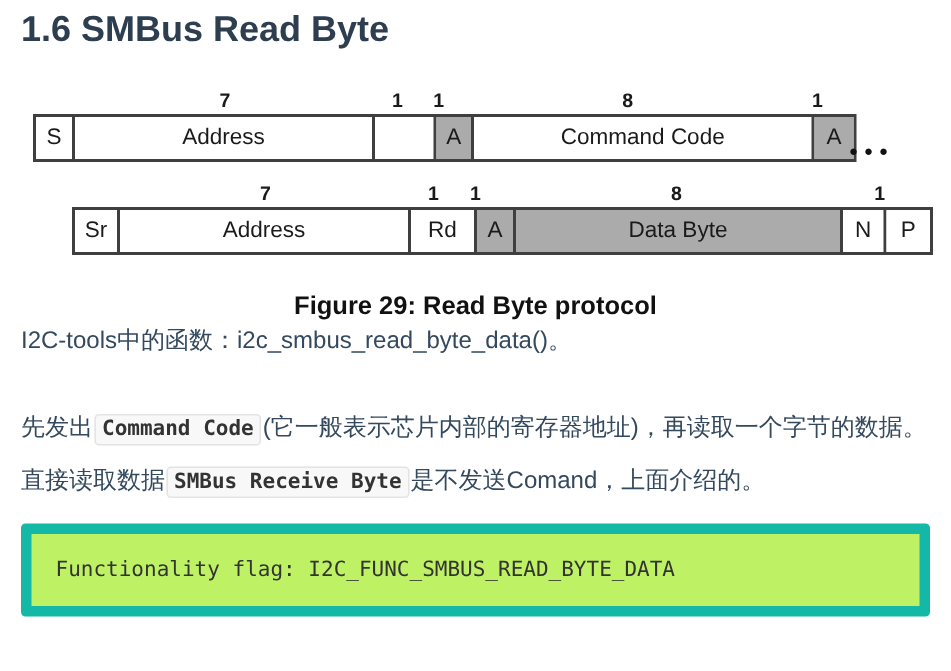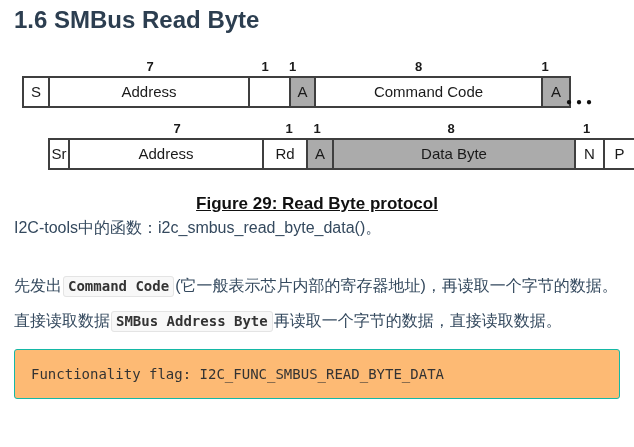--- a/index.html
+++ b/index.html
@@ -73,21 +73,20 @@
     color: #111111;
   }
   .figure-caption {
     text-align: center;
     margin-top: 22px;
     font-size: 17px;
     line-height: 22px;
     font-weight: bold;
     color: #111111;
     font-family: "Liberation Sans", sans-serif;
-    text-decoration: underline;
   }
   
   .para {
     margin: 0 14px;
     font-size: 16px;
     color: #34495e;
   }
   .para.p1 { line-height: 26px; }
   .para.p2 { margin-top: 29px; line-height: 32px; }
   .para.p3 { margin-top: 4px;  line-height: 30px; }
@@ -98,22 +97,22 @@
     color: #333333;
     background: #f8f8f8;
     border: 1px solid #e4e4e4;
     border-radius: 3px;
     padding: 1px 4px 2px 4px;
     margin: 0 1px;
   }
   
   .code-block {
     margin: 13px 14px 0 14px;
-    background: #fdba74;
-    border: 1px solid #14b8a6;
+    background: #bef264;
+    border: 7px solid #14b8a6;
     border-radius: 3px;
     padding: 14px 16px;
   }
   .code-block pre {
     margin: 0;
     font-family: "DejaVu Sans Mono", monospace;
     font-size: 14px;
     line-height: 20px;
     color: #333333;
     white-space: pre;
@@ -148,34 +147,34 @@
     <div class="bits-row">
         <div class="bit" style="width: 30px;"></div>
         <div class="bit" style="width: 194px;">7</div>
         <div class="bit" style="width: 30px;">1</div>
         <div class="bit" style="width: 26px;">1</div>
         <div class="bit" style="width: 242px;">8</div>
         <div class="bit" style="width: 29px;">1</div>
         <div class="bit" style="width: 29px;"></div>
       </div>
     <div class="boxes-row">
-        <div class="cell" style="width: 20px;">Sr</div>
+        <div class="cell" style="width: 30px;">Sr</div>
         <div class="cell" style="width: 194px;">Address</div>
         <div class="cell" style="width: 44px;">Rd</div>
         <div class="cell gray" style="width: 26px;">A</div>
-        <div class="cell gray" style="width: 242px;">Data Byte</div>
+        <div class="cell gray" style="width: 218px;">Data Byte</div>
         <div class="cell" style="width: 29px;">N</div>
         <div class="cell" style="width: 29px;">P</div>
       </div>
   </div>
 </div>
 
 <div class="figure-caption">Figure 29: Read Byte protocol</div>
 
 <p class="para p1">I2C-tools中的函数：i2c_smbus_read_byte_data()。</p>
 
 <p class="para p2"><span>先发出</span><code class="inline-code">Command Code</code><span>(它一般表示芯片内部的寄存器地址)，再读取一个字节的数据。</span></p>
 
-<p class="para p3"><span>直接读取数据</span><code class="inline-code">SMBus Address Byte</code><span>再读取一个字节的数据，直接读取数据。</span></p>
+<p class="para p3"><span>直接读取数据</span><code class="inline-code">SMBus Receive Byte</code><span>是不发送Comand，上面介绍的。</span></p>
 
 <div class="code-block">
   <pre>Functionality flag: I2C_FUNC_SMBUS_READ_BYTE_DATA</pre>
 </div>
 
 </body></html>

